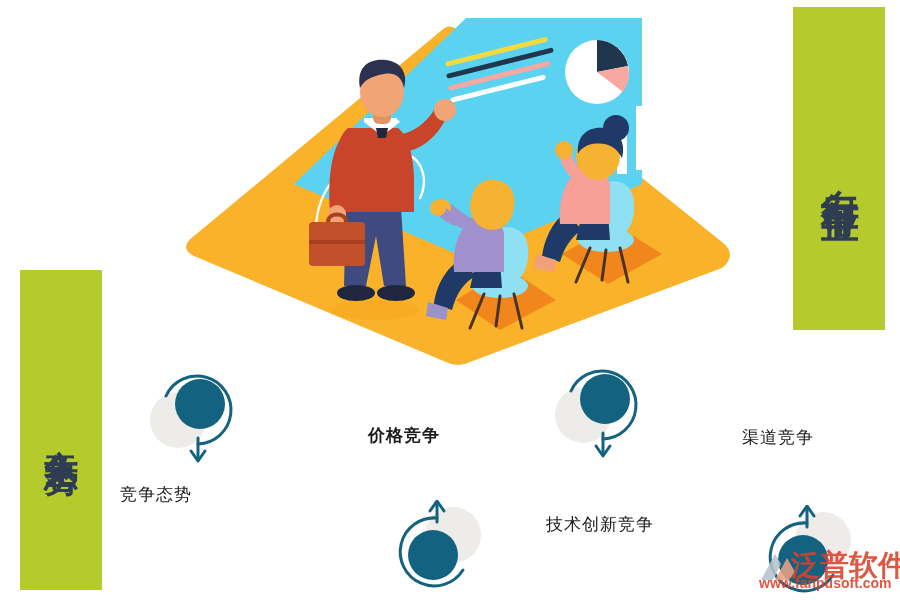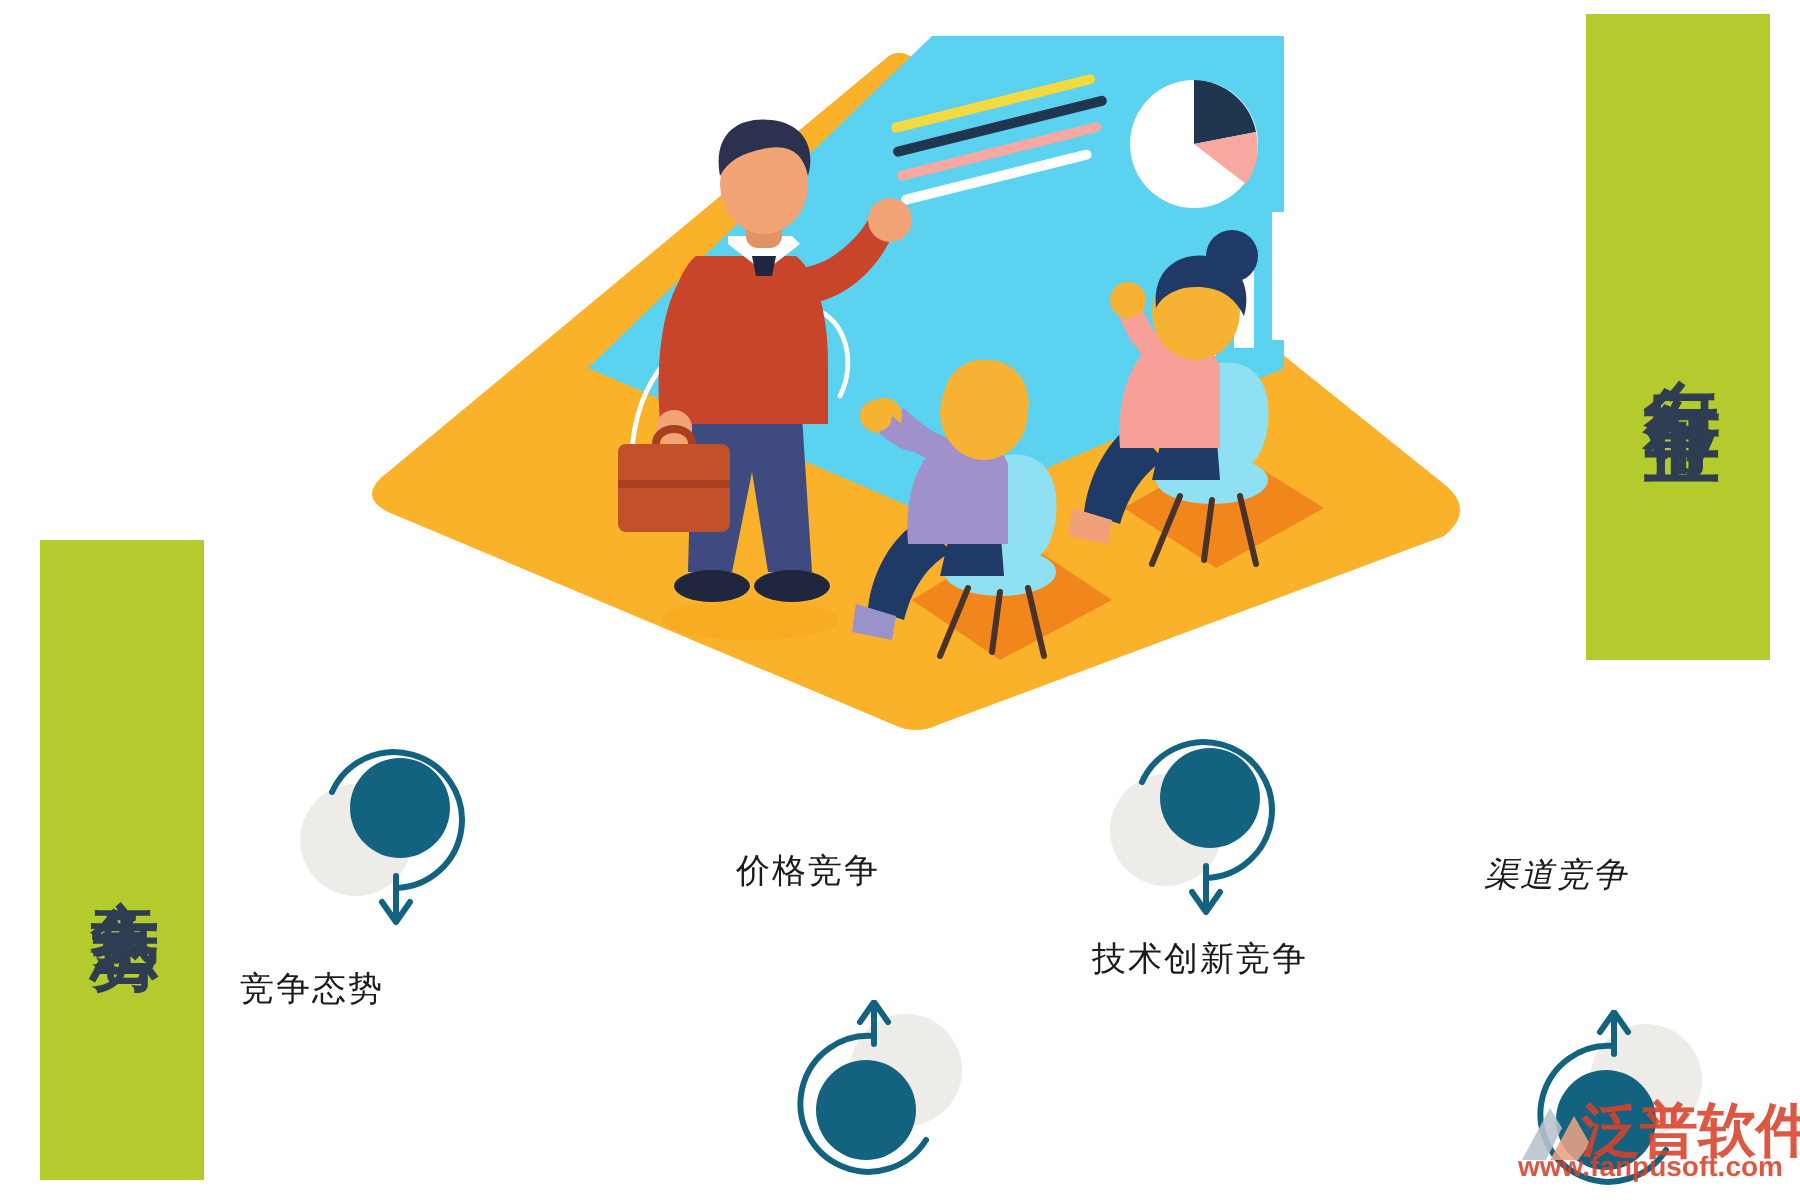--- a/index.html
+++ b/index.html
@@ -294,23 +294,23 @@
       <path d="M42 18 A34 34 0 1 0 68 70" fill="none" stroke="#136380" stroke-width="3" stroke-linecap="round"></path>
       <circle cx="38" cy="55" r="25" fill="#136380"></circle>
       <g stroke="#136380" stroke-width="3" fill="none" stroke-linecap="round" stroke-linejoin="round">
         <line x1="42" y1="22" x2="42" y2="2"></line>
         <polyline points="35,11 42,1 49,11"></polyline>
       </g>
     </svg>
   </div>
 
   <div class="node-label" style="left:120px; top:483px;">竞争态势</div>
-  <div class="node-label" style="left:368px; top:424px;">价格竞争</div>
-  <div class="node-label" style="left:546px; top:468px;">技术创新竞争</div>
-  <div class="node-label" style="left:742px; top:426px;font-style:italic;">渠道竞争</div>
+  <div class="node-label" style="left:368px; top:424px;font-weight:bold;">价格竞争</div>
+  <div class="node-label" style="left:546px; top:513px;">技术创新竞争</div>
+  <div class="node-label" style="left:742px; top:426px;">渠道竞争</div>
 
   <div id="watermark">
     <svg class="wm-mark" width="40" height="34" viewBox="0 0 40 34" xmlns="http://www.w3.org/2000/svg">
       <path d="M4 30 L18 4 L24 14 L16 30 Z" fill="#b8c3cc"></path>
       <path d="M18 30 L30 8 L38 22 L32 30 Z" fill="#e9a184"></path>
     </svg>
     <div class="wm-cn">泛普软件</div>
     <div class="wm-url">www.fanpusoft.com</div>
   </div>
 

